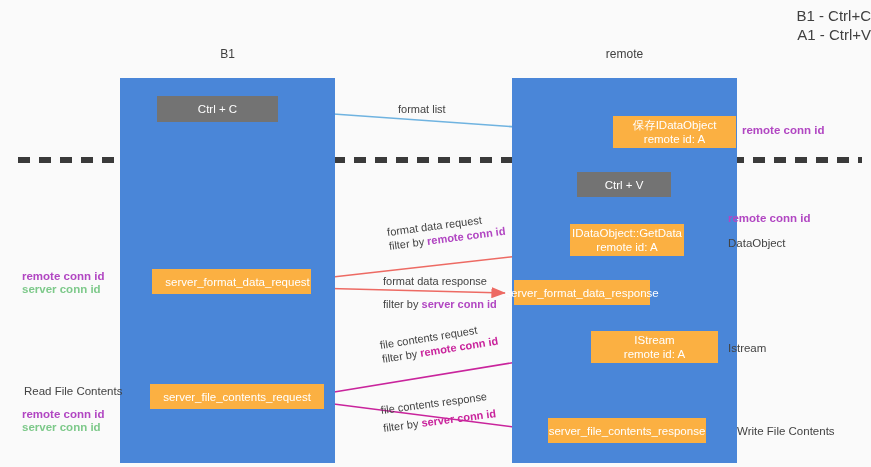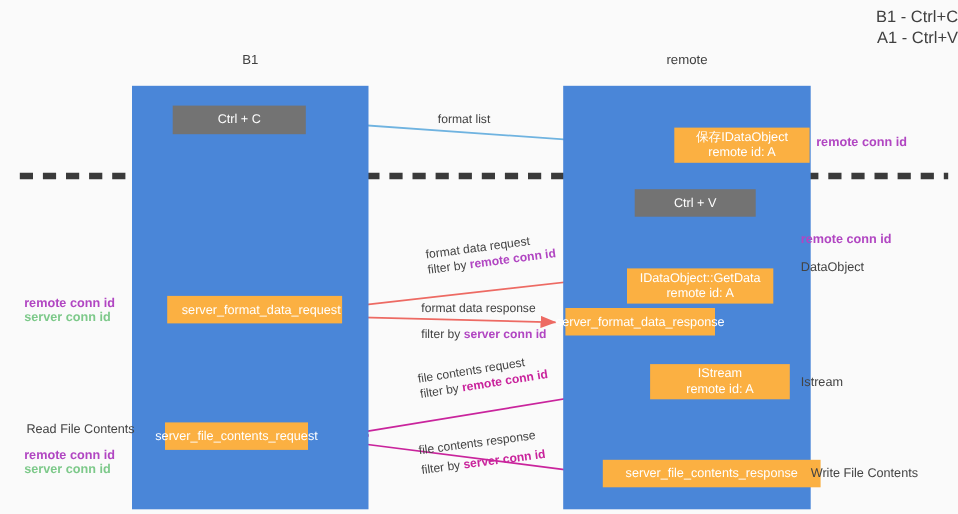--- a/index.html
+++ b/index.html
@@ -148,47 +148,47 @@
 
 <div class="abs node green" style="left:157px; top:96px; width:121px; height:26px;">
   <span>Ctrl + C</span>
 </div>
 
 <div class="abs node orange" style="left:573px; top:116px; width:123px; height:32px;margin-left:40px;">
   <span>保存IDataObject</span>
   <span>remote id: A</span>
 </div>
 
-<div class="abs node green" style="left:577px; top:172px; width:110px; height:25px;text-align:right;">
+<div class="abs node green" style="left:577px; top:172px; width:94px; height:25px;text-align:right;">
   <span>Ctrl + V</span>
 </div>
 
-<div class="abs node orange" style="left:570px; top:244px; width:133px; height:32px;">
+<div class="abs node orange" style="left:570px; top:224px; width:114px; height:32px;">
   <span>IDataObject::GetData</span>
   <span>remote id: A</span>
 </div>
 
 <div class="abs node orange" style="left:152px; top:269px; width:159px; height:25px;padding-left:16px;">
   <span>server_format_data_request</span>
 </div>
 
 <div class="abs node orange" style="left:514px; top:280px; width:136px; height:25px;">
   <span>server_format_data_response</span>
 </div>
 
 <div class="abs node orange" style="left:591px; top:331px; width:127px; height:32px;">
   <span>IStream</span>
   <span>remote id: A</span>
 </div>
 
-<div class="abs node orange" style="left:150px; top:384px; width:130px; height:25px;text-align:right;">
+<div class="abs node orange" style="left:150px; top:384px; width:174px; height:25px;text-align:right;">
   <span>server_file_contents_request</span>
 </div>
 
-<div class="abs node orange" style="left:548px; top:418px; width:198px; height:25px;">
+<div class="abs node orange" style="left:548px; top:418px; width:158px; height:25px;">
   <span>server_file_contents_response</span>
 </div>
 
 <div class="abs edge-label" style="left:398px; top:102px;">
   <span>format list</span>
 </div>
 
 <div class="abs edge-label rot-7" style="left:388px; top:225px;">
   <div>format data request</div>
   <div>

